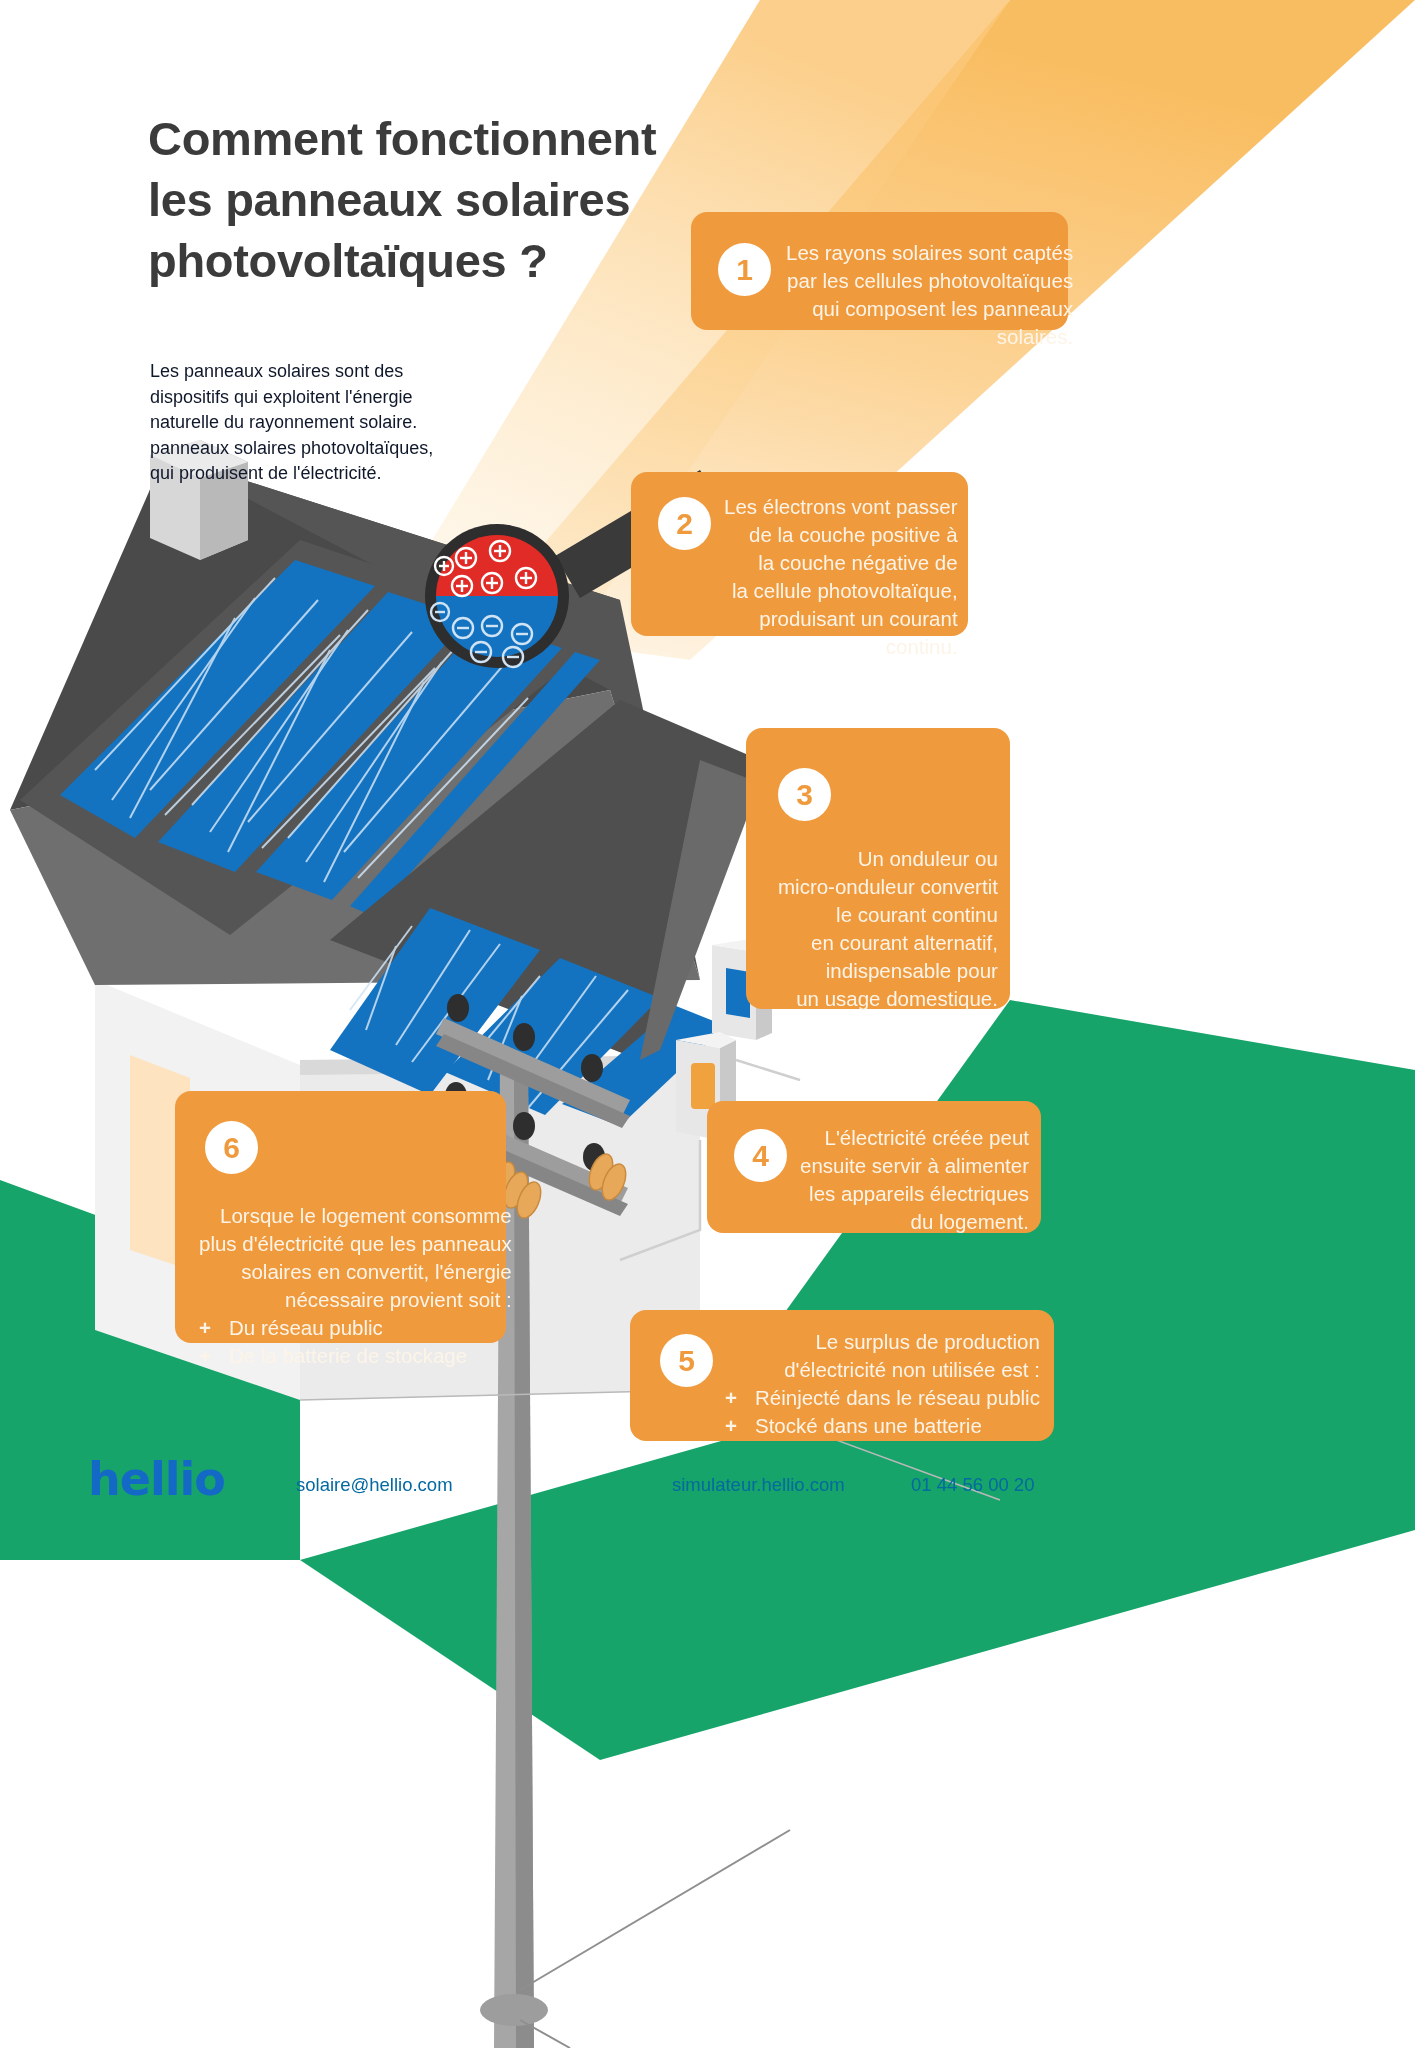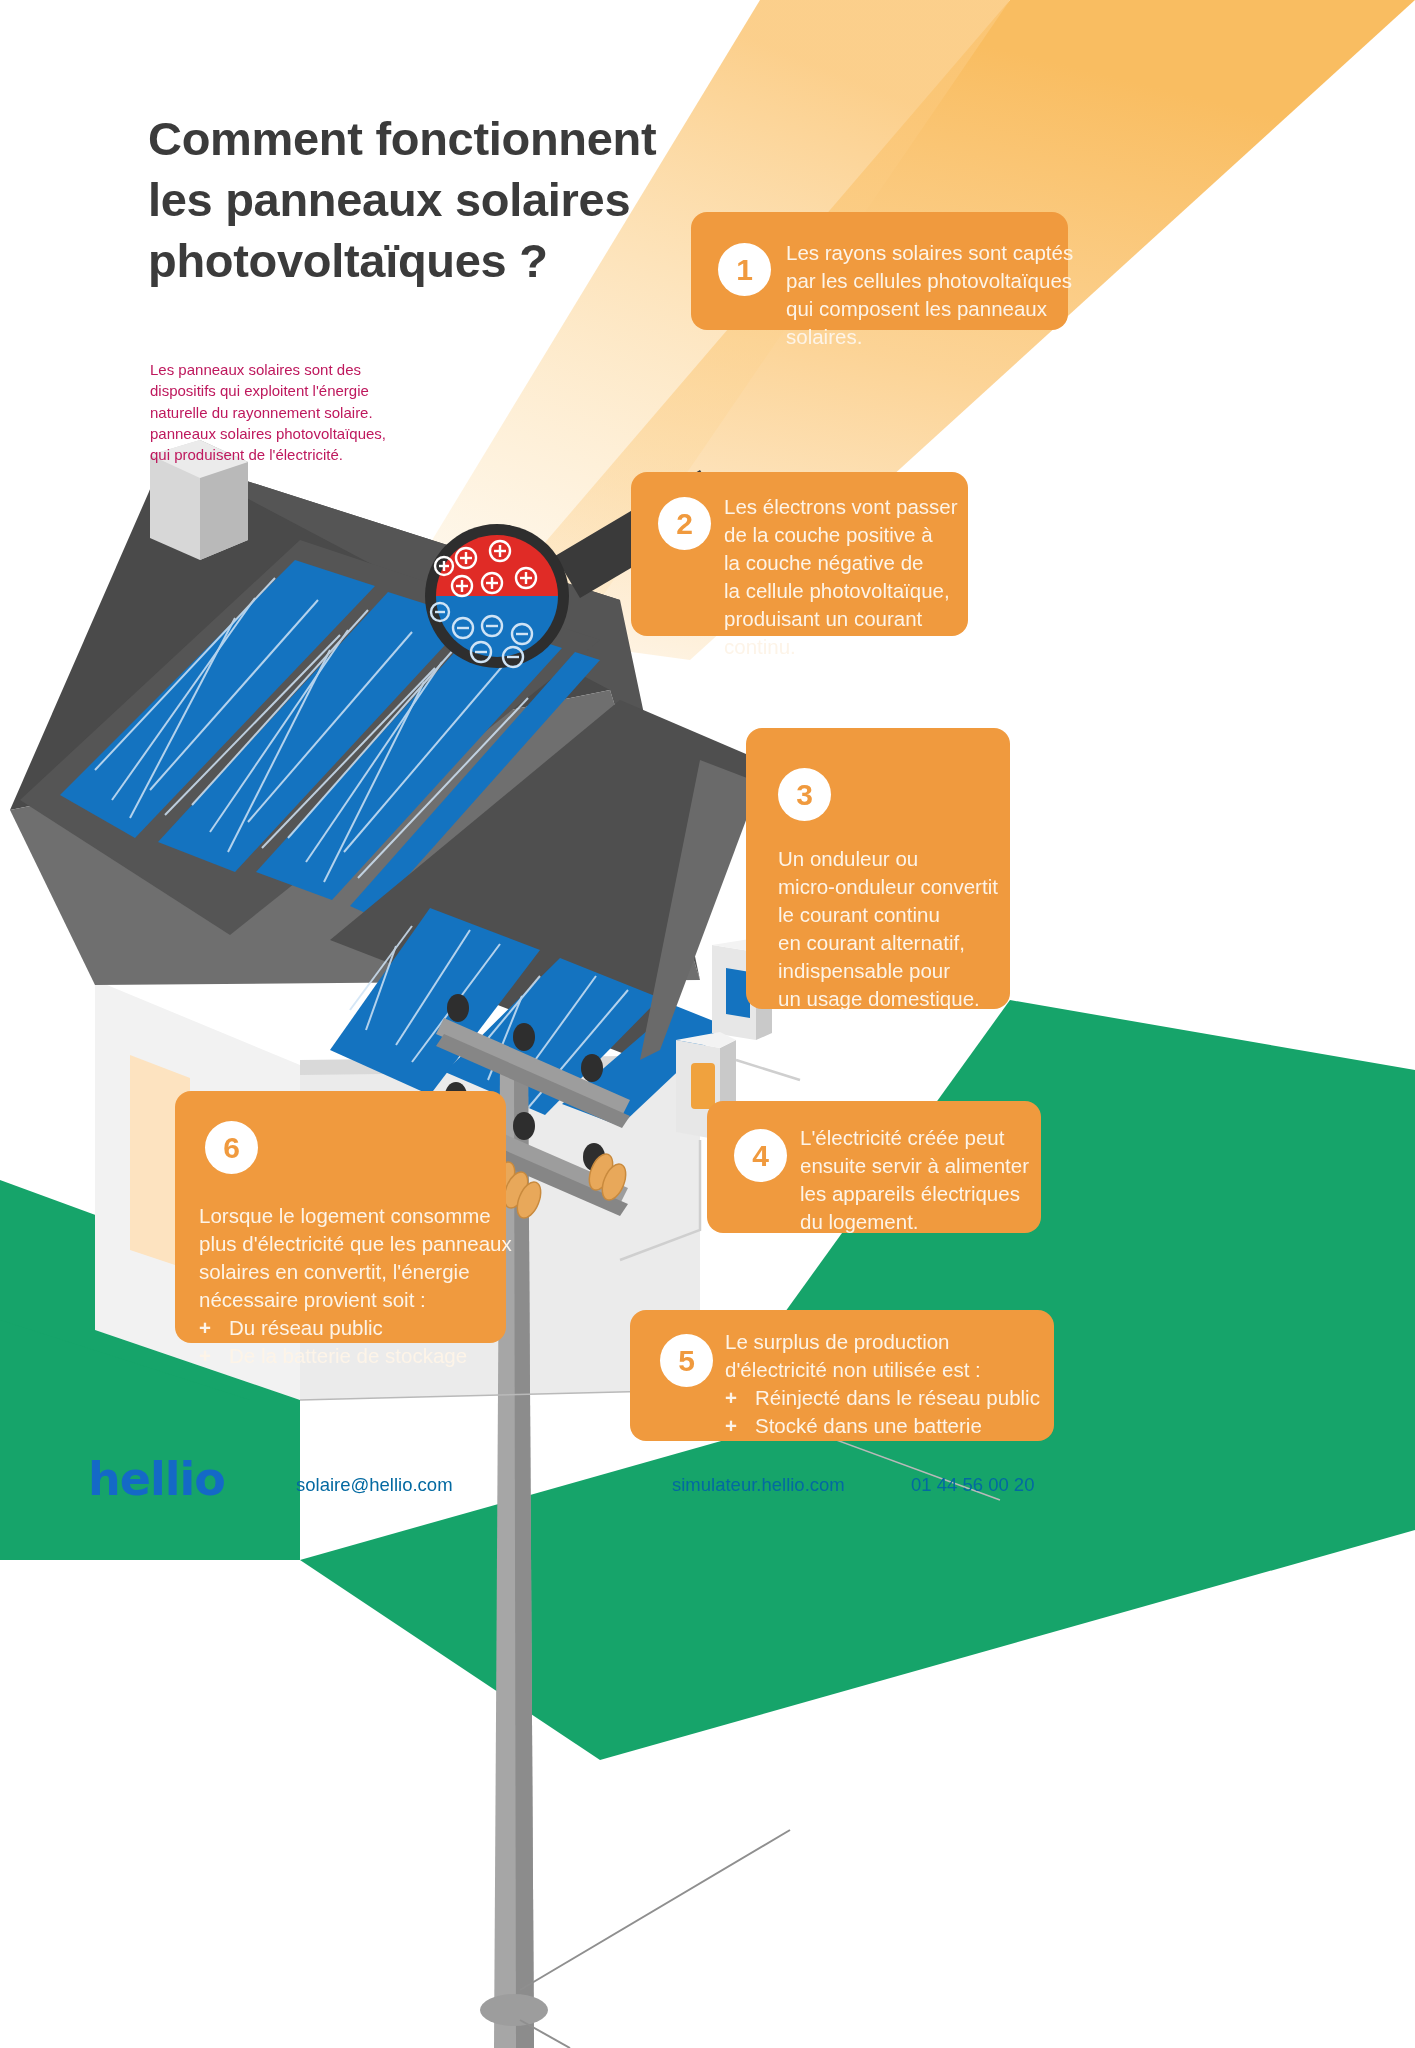--- a/index.html
+++ b/index.html
@@ -15,36 +15,36 @@
 
   
   .title{
     position:absolute;left:148px;top:108px;width:660px;
     font-size:47px;line-height:1.30;font-weight:bold;color:#3b3b3b;
     letter-spacing:-0.3px;
   }
   .title div{white-space:nowrap;}
   .intro{
     position:absolute;left:150px;top:359px;width:440px;
-    font-size:15px;line-height:1.42;color:#be185d;
+    font-size:18px;line-height:1.42;color:#0f172a;
   }
   .intro div{white-space:nowrap;}
 
   
   .card{
     position:absolute;background:#f09a3e;border-radius:16px;
     color:#fdf6ec;box-sizing:border-box;
   }
   .card .badge{
     position:absolute;width:53px;height:53px;border-radius:50%;
     background:#ffffff;color:#f09a3e;font-size:30px;font-weight:bold;
     display:flex;align-items:center;justify-content:center;line-height:1;
   }
   .card .txt{position:absolute;font-size:20.5px;line-height:1.37;color:#fdf4e8;}
-  .card .txt div{white-space:nowrap;}
+  .card .txt div{white-space:nowrap;text-align:right;}
   .blist{margin:0;padding:0;list-style:none;}
   .blist li{display:flex;gap:16px;white-space:nowrap;}
   .blist .plus{font-weight:bold;width:14px;display:inline-block;}
 
   
   #card1{left:691px;top:212px;width:377px;height:118px;}
   #card1 .badge{left:27px;top:31px;}
   #card1 .txt{left:95px;top:27px;}
 
   #card2{left:631px;top:472px;width:337px;height:164px;}

